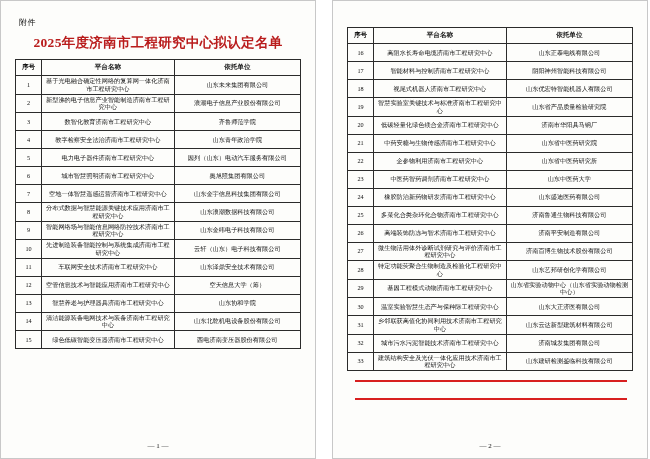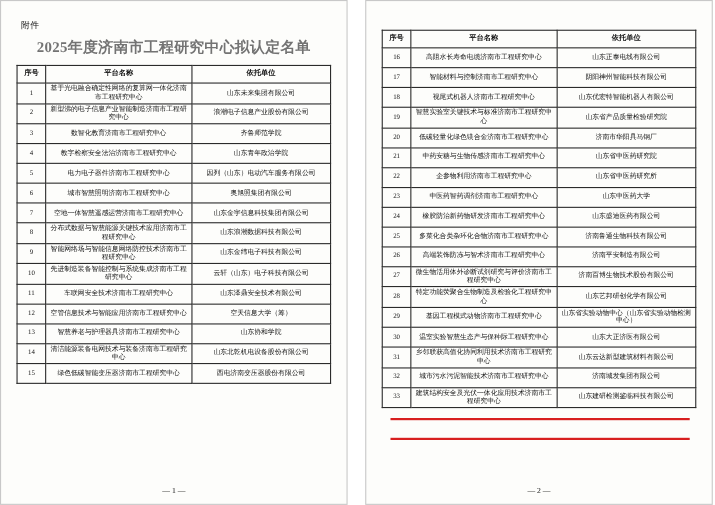--- a/index.html
+++ b/index.html
@@ -41,21 +41,21 @@
     font-size: 8px;
     color: #111;
     margin: 6px 0 2px 4px;
     letter-spacing: 0.5px;
   }
   .doc-title {
     text-align: center;
     font-size: 13.5px;
     font-weight: bold;
     letter-spacing: 0.3px;
-    color: #737373;
+    color: #b91c1c;
     margin: 6px 0 7px 0;
     font-family: "Liberation Serif", serif;
   }
   table.listtbl {
     border-collapse: collapse;
     width: 100%;
     table-layout: fixed;
   }
   table.listtbl th, table.listtbl td {
     border: 1px solid #2b2b2b;

